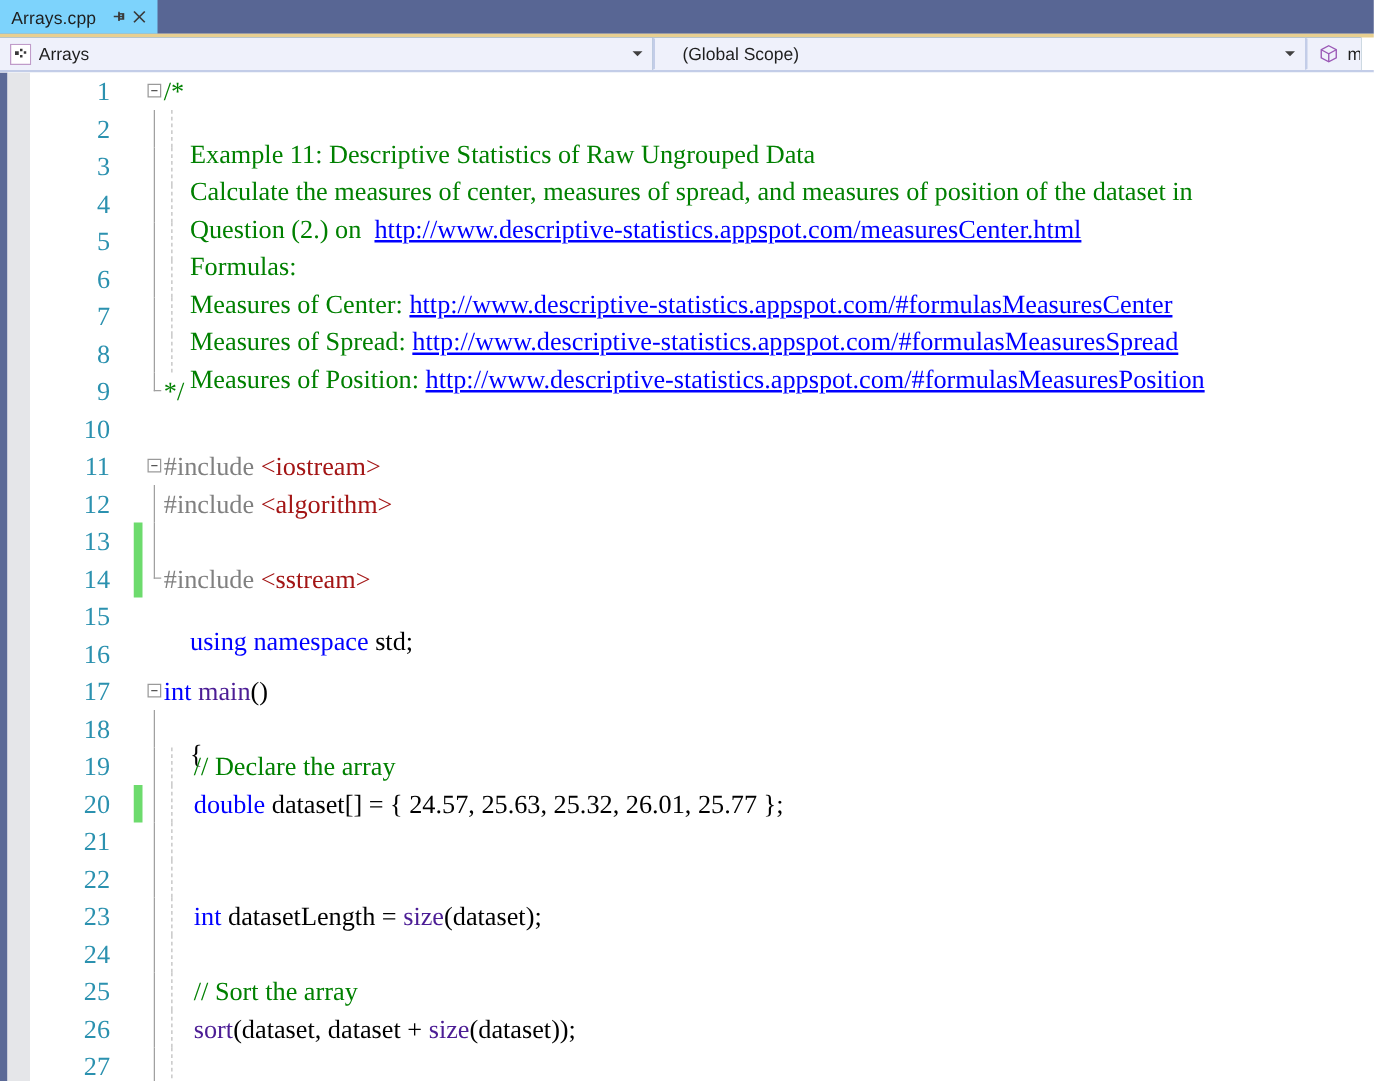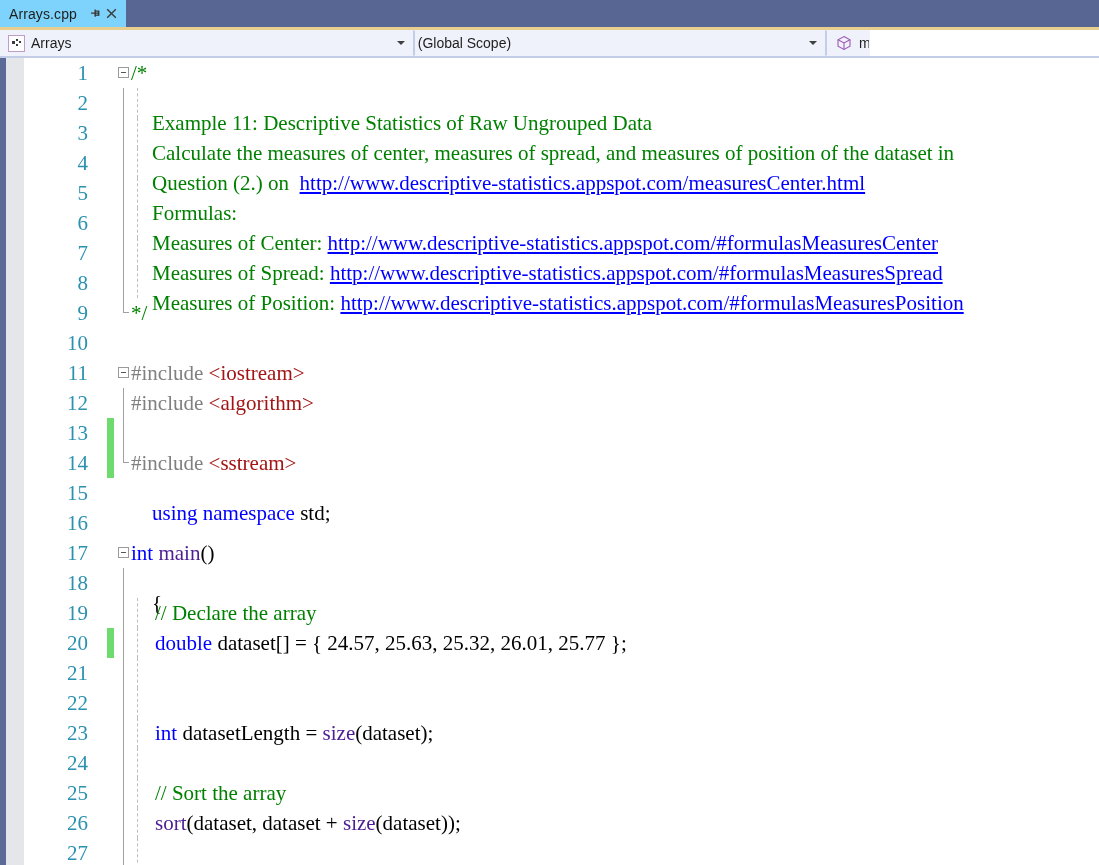--- a/index.html
+++ b/index.html
@@ -49,38 +49,38 @@
     position: absolute;
     left: 0; top: 27px;
     width: 1099px; height: 3px;
     background: #e8cf90;
   }
 
   
   .navbar {
     position: absolute;
     left: 0; top: 30px;
-    width: 870px; height: 26px;
+    width: 1089px; height: 26px;
     background: #0c4a6e;
     display: flex;
     align-items: stretch;
   }
   .nav-combo {
     position: relative;
     display: flex;
     align-items: center;
     background: #eff1fb;
     border: 1px solid transparent;
     box-sizing: border-box;
     font-size: 14px;
     color: #1e1e1e;
     font-family: "Liberation Sans", sans-serif;
   }
   .nav-combo.c1 { width: 527px; padding-left: 6px; }
-  .nav-combo.c2 { width: 527px; padding-left: 3px; border-left: 2px solid #c3cde8; }
+  .nav-combo.c2 { width: 527px; padding-left: 22px; border-left: 2px solid #c3cde8; }
   .nav-combo.c3 { width: 45px;  padding-left: 8px; border-left: 2px solid #c3cde8; }
   .nav-icon {
     width: 18px; height: 18px;
     margin-right: 6px;
     flex: 0 0 auto;
     display: inline-flex;
     align-items: center; justify-content: center;
   }
   .nav-label { white-space: nowrap; overflow: hidden; }
   .nav-arrow {

